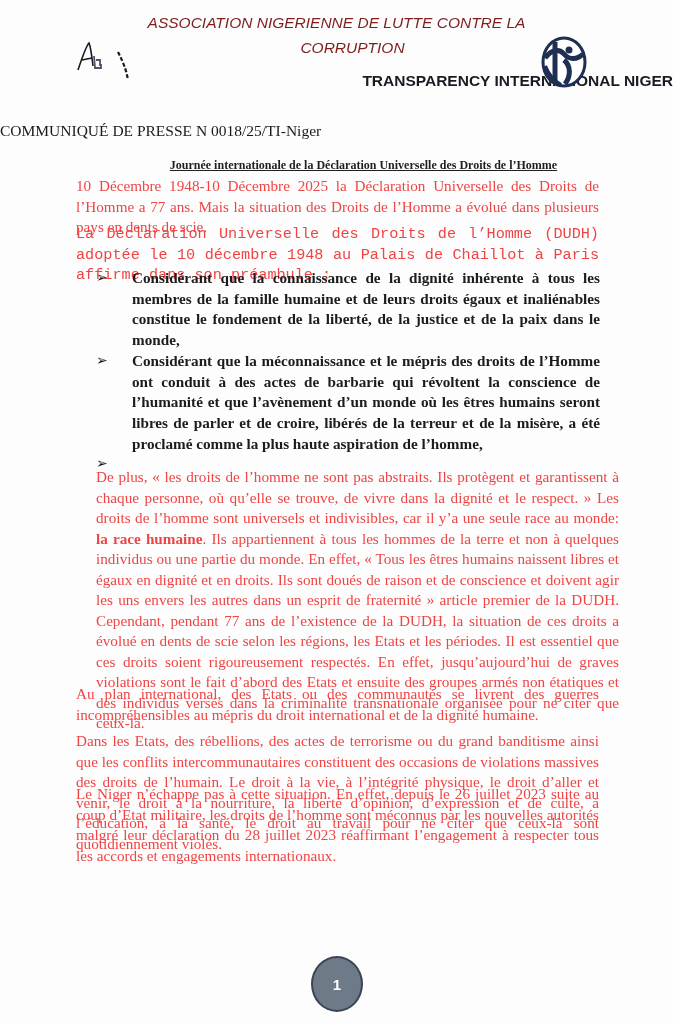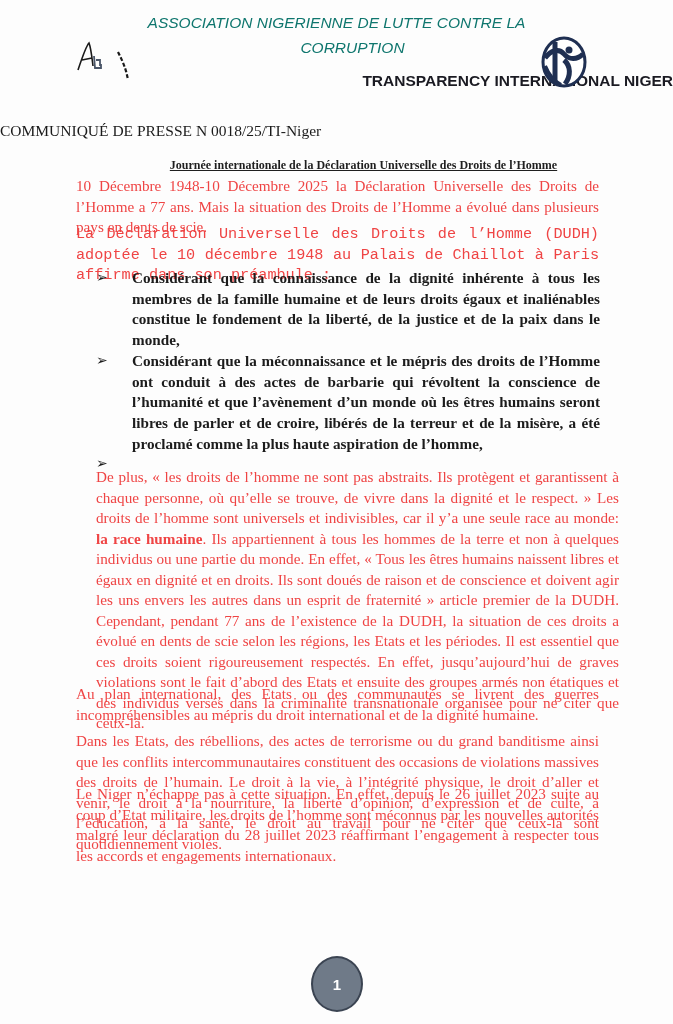--- a/index.html
+++ b/index.html
@@ -2,21 +2,21 @@
 <html><head>
   <meta charset="utf-8">
   <style>
     html, body { margin: 0; padding: 0; }
     body {
       width: 673px; height: 1024px; background: #fdfdfd; position: relative; overflow: hidden;
       font-family: "Liberation Serif", serif; color: #1c1c1c;
     }
     .hdr-line1, .hdr-line2 {
       position: absolute; left: 0; width: 673px; text-align: center;
-      font-family: "Liberation Sans", sans-serif; font-style: italic; font-size: 15.5px; color: #0f766e;
+      font-family: "Liberation Sans", sans-serif; font-style: italic; font-size: 15.5px; color: #7f1d1d;
     }
     .hdr-line1 { top: 14px; }
     .hdr-line2 { top: 39px; padding-left: 16px; }
     .hdr-org {
       position: absolute; left: 0; width: 673px; top: 72px; text-align: right;
       font-family: "Liberation Sans", sans-serif; font-size: 15.5px; font-weight: bold; color: #1a1a22;
     }
     .signature { position: absolute; left: 70px; top: 38px; width: 80px; height: 50px; }
     .logo { position: absolute; left: 541px; top: 36px; width: 46px; height: 52px; }
     .title {

